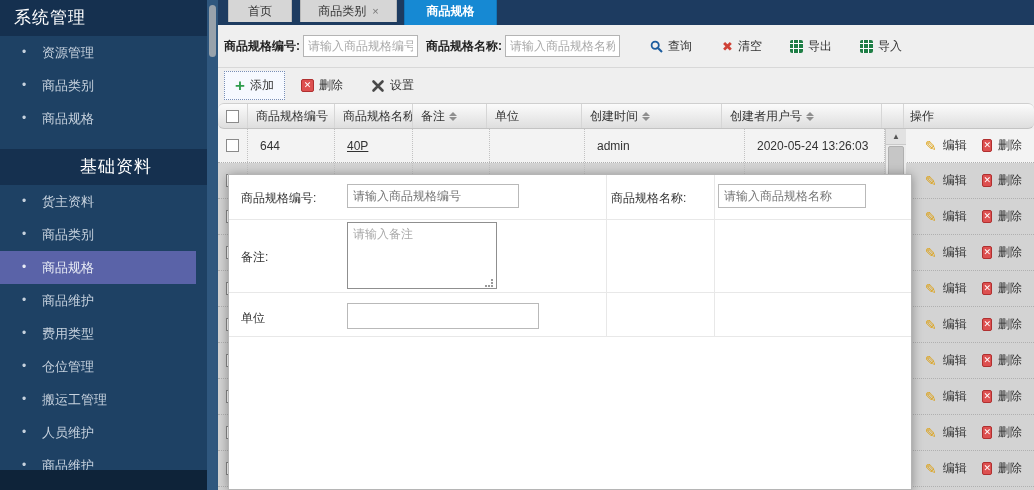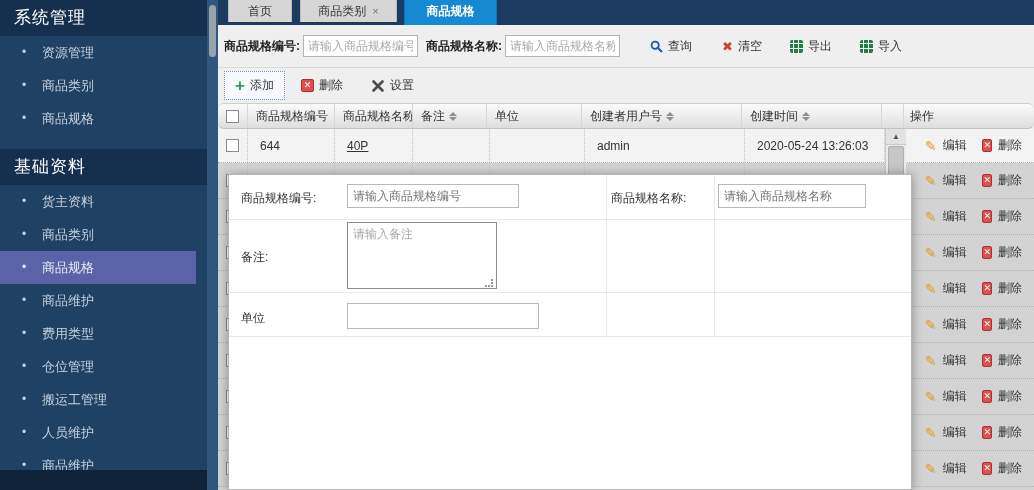--- a/index.html
+++ b/index.html
@@ -2,21 +2,21 @@
 <html><head>
 <meta charset="utf-8">
 <style>
   * { margin:0; padding:0; box-sizing:border-box; }
   body { background:#fff; font-family:"Liberation Sans","DejaVu Sans",sans-serif; }
   #screen { position:relative; width:1034px; height:490px; overflow:hidden; background:#f0f0f0; }
 
   
   .sidebar { position:absolute; left:0; top:0; width:218px; height:490px; background:#1e4164; }
   .side-title { height:36px; line-height:36px; background:#15304f; color:#fff; font-size:17px; padding-left:14px; letter-spacing:1px; }
-  .side-title.second { margin-top:14px; }
+  .side-title.second { margin-top:14px;text-align:center; }
   .side-item { position:relative; height:33px; line-height:33px; color:#c7d2de; font-size:13px; padding-left:42px; cursor:pointer; width:196px; }
   .side-item .bullet { position:absolute; left:22px; top:0; font-size:12px; }
   .side-item.selected { background:#5a63a8; color:#e8ecf5; }
   .side-scroll { position:absolute; right:0; top:0; width:11px; height:490px; background:#2f577e; }
   .side-thumb { position:absolute; left:2px; top:5px; width:7px; height:52px; background:#98a2ab; border-radius:4px; }
   .side-bottom { position:absolute; left:0; bottom:0; width:207px; height:20px; background:#0e2339; }
 
   
   .main { position:absolute; left:218px; top:0; width:816px; height:490px; background:#f0f0f0; }
   .topbar { position:absolute; left:0; top:0; width:816px; height:25px; background:#1d3b60; }
@@ -171,29 +171,29 @@
         <div class="gh-cell" style="width: 74px;">
           <span>备注</span>
           <span class="sort">
             <i class="up"></i>
             <i class="dn"></i>
           </span>
         </div>
         <div class="gh-cell" style="width: 95px;">
           <span>单位</span>
         </div>
-        <div class="gh-cell" style="width: 160px;">
-          <span>创建者用户号</span>
+        <div class="gh-cell" style="width: 140px;">
+          <span>创建时间</span>
           <span class="sort">
             <i class="up"></i>
             <i class="dn"></i>
           </span>
         </div>
-        <div class="gh-cell" style="width: 140px;">
-          <span>创建时间</span>
+        <div class="gh-cell" style="width: 160px;">
+          <span>创建者用户号</span>
           <span class="sort">
             <i class="up"></i>
             <i class="dn"></i>
           </span>
         </div>
         <div class="gh-cell nopad" style="width: 22px;"></div>
         <div class="gh-cell" style="flex: 1 1 0%; border-right: none; padding-left: 6px;">
           <span>操作</span>
         </div>
       </div>

